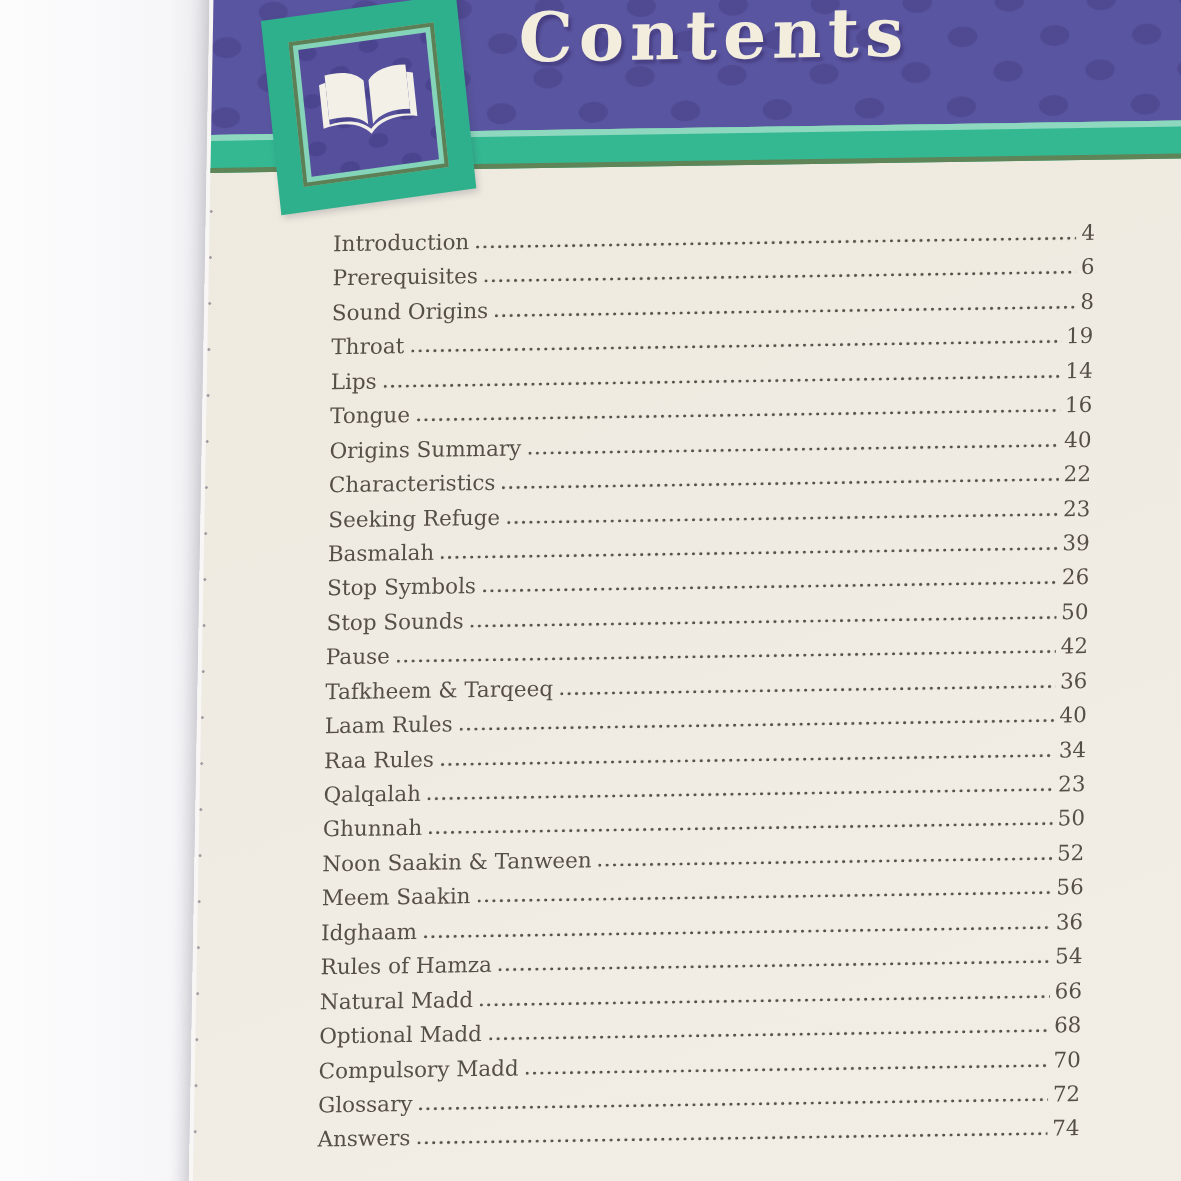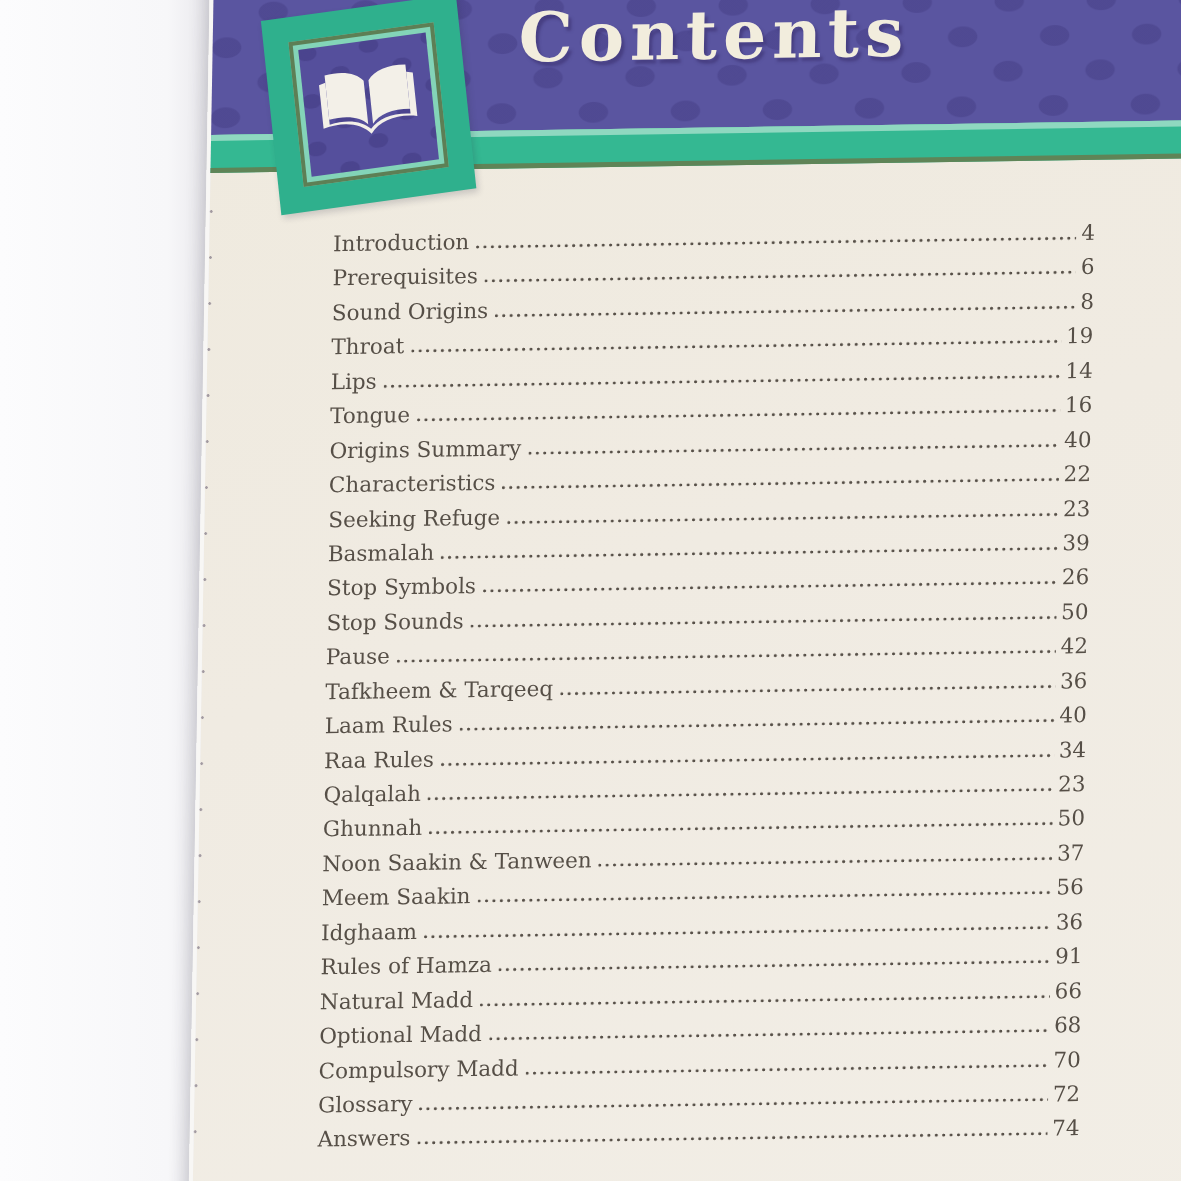--- a/index.html
+++ b/index.html
@@ -263,39 +263,39 @@
 
   <div class="toc-row">
     <span class="toc-label">Ghunnah</span>
     <span class="toc-dots"></span>
     <span class="toc-num">50</span>
   </div>
 
   <div class="toc-row">
     <span class="toc-label">Noon Saakin &amp; Tanween</span>
     <span class="toc-dots"></span>
-    <span class="toc-num">37</span>
+    <span class="toc-num">52</span>
   </div>
 
   <div class="toc-row">
     <span class="toc-label">Meem Saakin</span>
     <span class="toc-dots"></span>
     <span class="toc-num">56</span>
   </div>
 
   <div class="toc-row">
     <span class="toc-label">Idghaam</span>
     <span class="toc-dots"></span>
     <span class="toc-num">36</span>
   </div>
 
   <div class="toc-row">
     <span class="toc-label">Rules of Hamza</span>
     <span class="toc-dots"></span>
-    <span class="toc-num">91</span>
+    <span class="toc-num">54</span>
   </div>
 
   <div class="toc-row">
     <span class="toc-label">Natural Madd</span>
     <span class="toc-dots"></span>
     <span class="toc-num">66</span>
   </div>
 
   <div class="toc-row">
     <span class="toc-label">Optional Madd</span>

